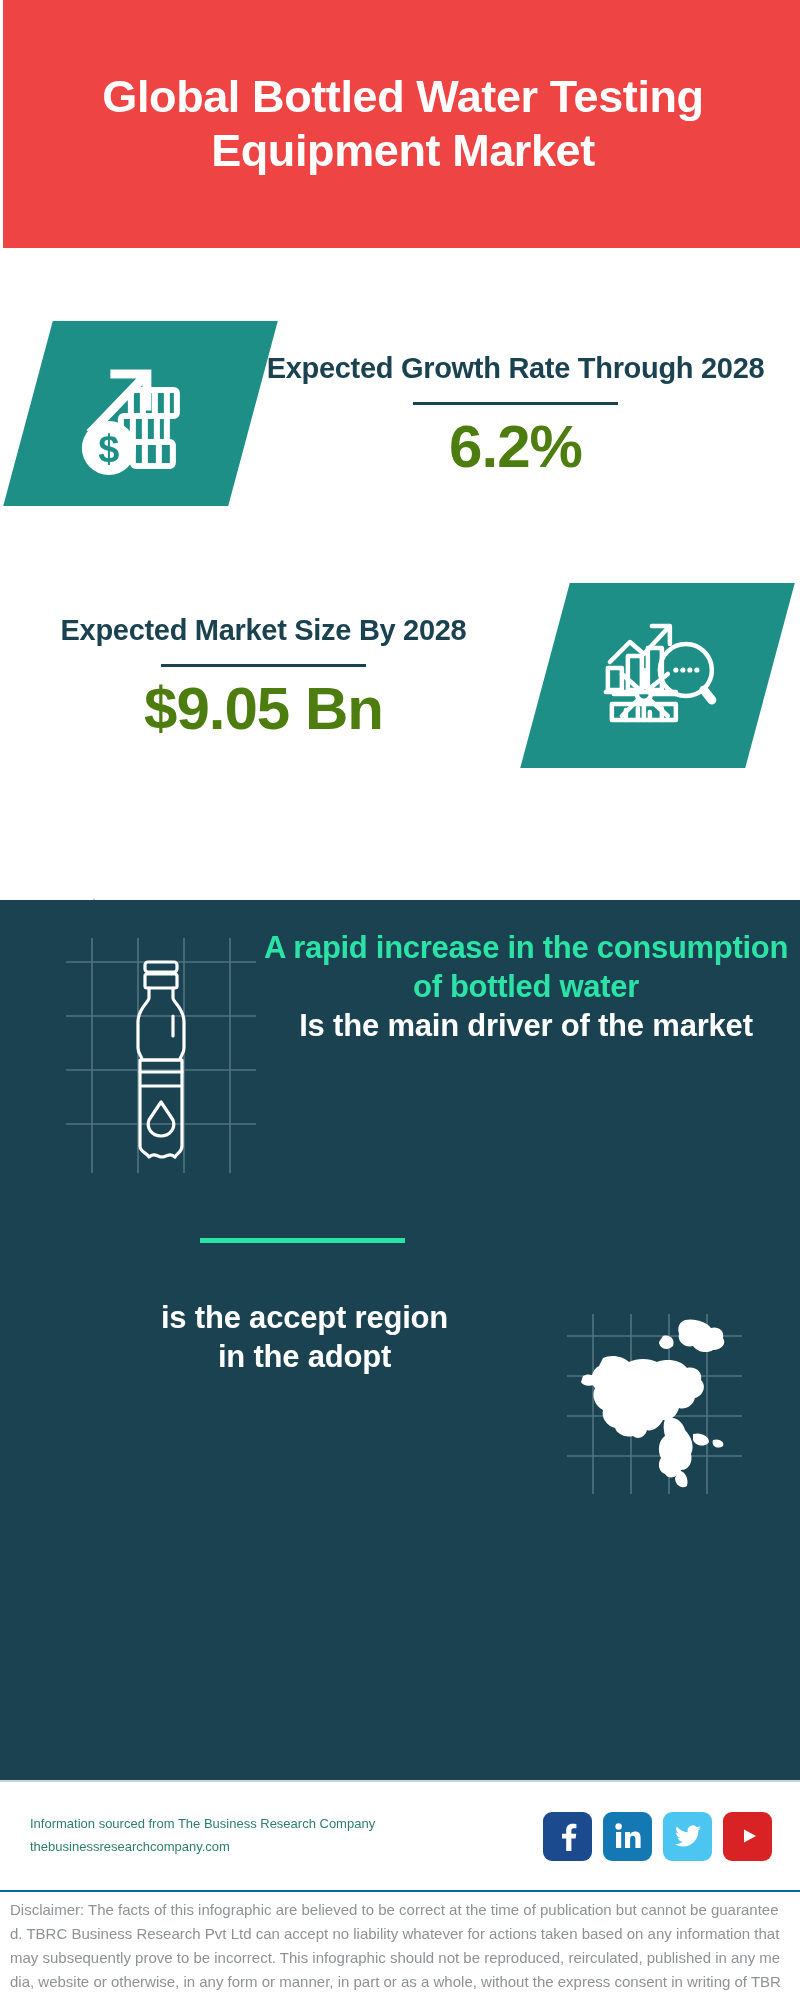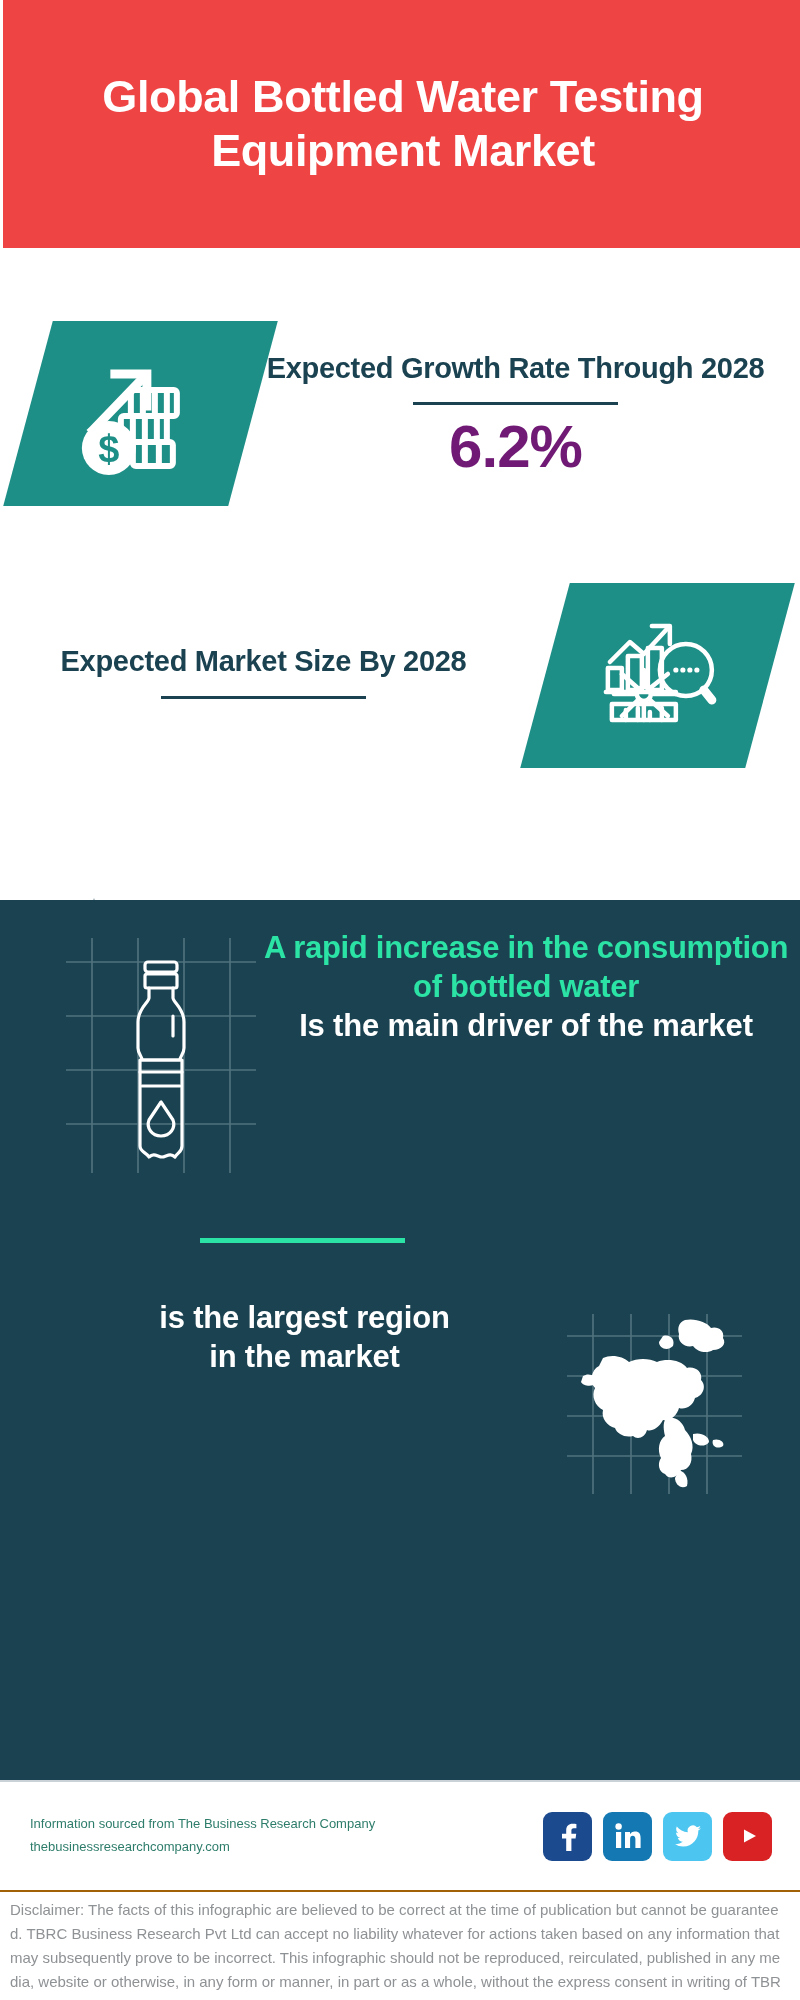--- a/index.html
+++ b/index.html
@@ -45,21 +45,21 @@
   .stat-title{
     color:#1b4250;
     font-size:29px;line-height:1.38;font-weight:bold;
     margin:0;letter-spacing:-0.3px;
   }
   .rule{
     width:205px;height:3px;background:#1b4250;
     margin:14px auto 10px auto;
   }
   .stat-value{
-    color:#701a75;
+    color:#4d7c0f;
     font-size:60px;line-height:1.05;font-weight:bold;
     margin:0;letter-spacing:-1px;
   }
 
   .row1-icon{margin-left:28px;}
   .row1-text{padding-right:22px;}
   .row2-text{padding-left:18px;}
   .row2-icon{margin-right:30px;margin-left:10px;}
 
   
@@ -114,21 +114,21 @@
   }
 
   
   .gridbg{position:absolute;inset:0;}
 
   
   .footer{
     position:absolute;left:0;top:1780px;width:800px;height:108px;
     background:#ffffff;
     border-top:2px solid #c9d2d6;
-    border-bottom:2px solid #a16207;
+    border-bottom:2px solid #0369a1;
     display:flex;align-items:center;
   }
   .footer-text{
     margin-left:30px;flex:1 1 auto;
     color:#2e7d6b;font-size:13px;line-height:1.75;
   }
   .footer-text div{white-space:nowrap;}
   .socials{display:flex;gap:11px;margin-right:28px;}
   .social{
     width:49px;height:49px;border-radius:9px;
@@ -184,20 +184,21 @@
       <p class="stat-title">Expected Growth Rate Through 2028</p>
       <div class="rule"></div>
       <p class="stat-value">6.2%</p>
     </div>
   </div>
 
   <div class="stat-row stat-row-2">
     <div class="stat-text row2-text">
       <p class="stat-title">Expected Market Size By 2028</p>
       <div class="rule"></div>
+      <p class="stat-value">$9.05 Bn</p>
     </div>
     <div class="para row2-icon">
       <span class="glyph">
         <svg width="132" height="132" viewBox="0 0 132 132">
           <g fill="none" stroke="#ffffff" stroke-width="4.5" stroke-linecap="round" stroke-linejoin="round">
             <path d="M18 54 L38 34 L52 46 L76 20"></path>
             <path d="M60 18 L78 18 L78 36"></path>
             <rect x="16" y="60" width="14" height="22"></rect>
             <rect x="36" y="48" width="14" height="34"></rect>
             <rect x="56" y="40" width="14" height="42"></rect>
@@ -289,22 +290,22 @@
       <div class="driver-text">
         <span class="hl">A rapid increase in the consumption of bottled water</span>
         <span class="sub">Is the main driver of the market</span>
       </div>
     </div>
 
     <div class="green-rule"></div>
 
     <div class="region">
       <div class="region-text">
-        <span class="sub">is the largest region</span>
-        <span class="sub">in the market</span>
+        <span class="sub">is the accept region</span>
+        <span class="sub">in the adopt</span>
       </div>
       <div class="region-map">
         <svg class="gridbg" width="175" height="180" viewBox="0 0 175 180">
           <g stroke="#51737f" stroke-width="1.6" fill="none">
             <path d="M26 0 L26 180 M64 0 L64 180 M102 0 L102 180 M140 0 L140 180"></path>
             <path d="M0 22 L175 22 M0 62 L175 62 M0 102 L175 102 M0 142 L175 142"></path>
           </g>
           <g fill="#ffffff">
             <path d="M118 6 C128 4 140 8 144 14 C150 12 158 16 156 24
                      C160 30 154 36 146 36 C140 40 130 38 126 32

